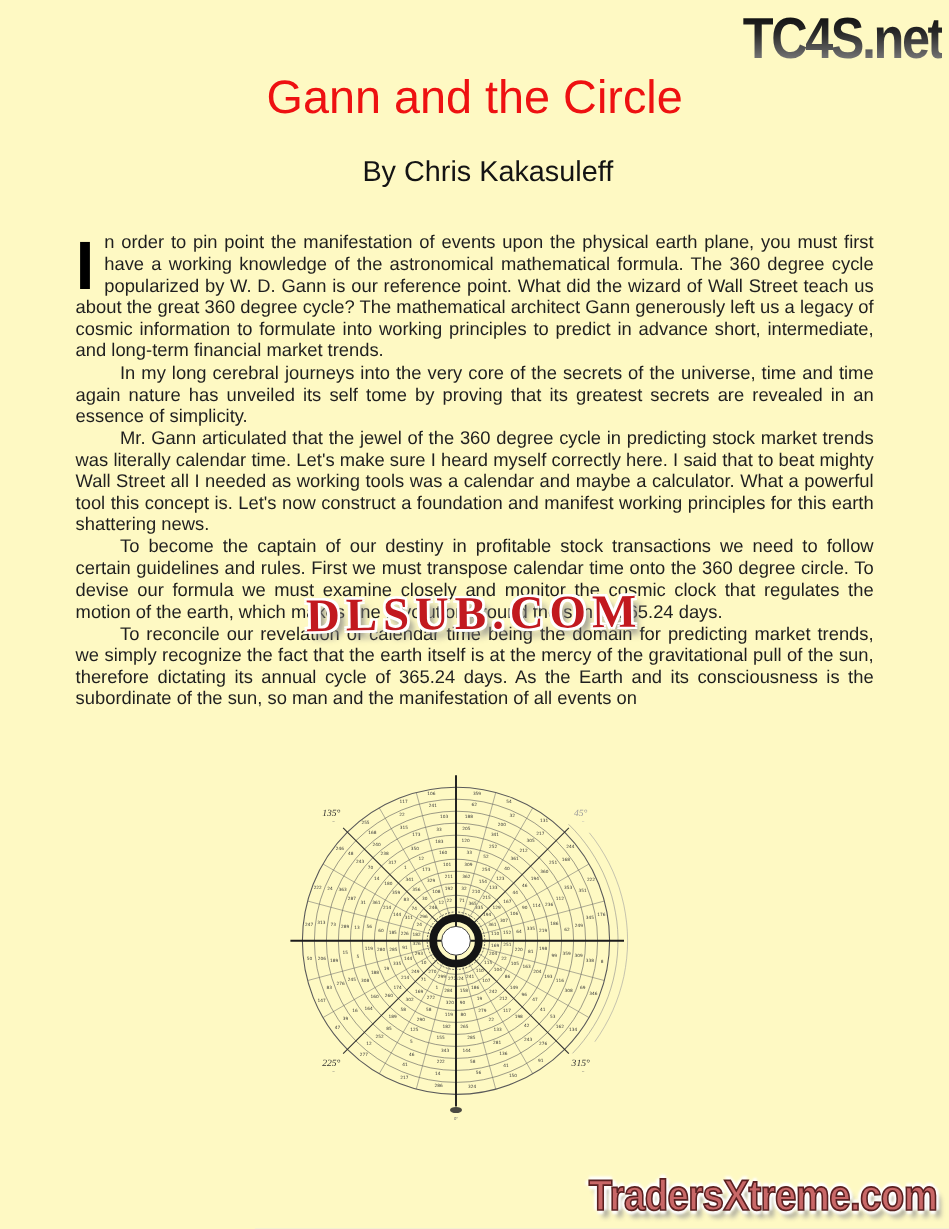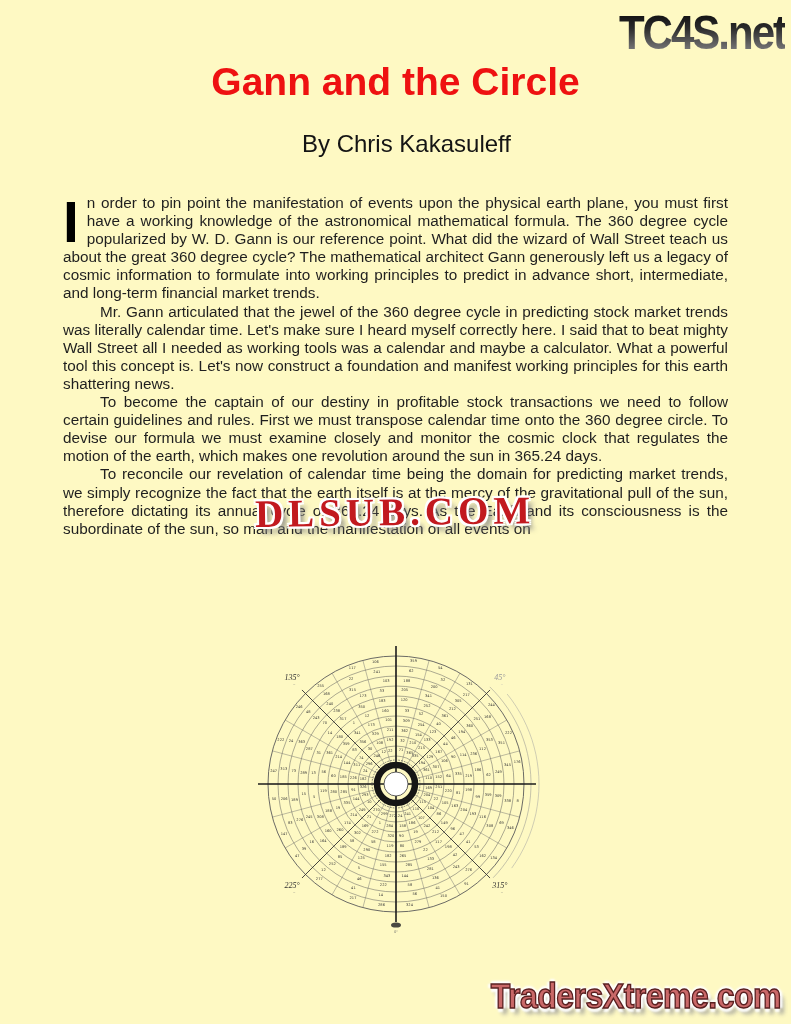--- a/index.html
+++ b/index.html
@@ -16,21 +16,21 @@
     position:absolute;top:5px;right:6px;
     font-weight:bold;font-size:42px;letter-spacing:-2px;
     transform:scaleY(1.15);transform-origin:top right;
     background:linear-gradient(180deg,#0a0a0a 8%,#2b2b2b 42%,#9a9a9a 100%);
     -webkit-background-clip:text;background-clip:text;color:transparent;
     white-space:nowrap;
   }
   .title{
     position:absolute;top:60px;left:0;width:100%;
     margin:0;text-align:center;
-    font-size:39px;font-weight:bold;color:#ee1111;
+    font-size:39px;font-weight:normal;color:#ee1111;
     letter-spacing:0;
   }
   .byline{
     position:absolute;top:130px;left:0;width:100%;
     text-align:center;font-size:24px;color:#141414;margin-left:11px;
   }
   .body-text{
     position:absolute;left:63px;right:63px;top:194px;
     font-size:15.3px;line-height:18.1px;color:#1f1f1f;
     text-align:justify;
@@ -50,21 +50,21 @@
     color:#c2191f;
     transform:rotate(-0.8deg);
     text-shadow:
       -2px 0 0 #fff, 2px 0 0 #fff, 0 -2px 0 #fff, 0 2px 0 #fff,
       -2px -2px 0 #fff, 2px -2px 0 #fff, -2px 2px 0 #fff, 2px 2px 0 #fff,
       5px 6px 5px rgba(130,130,130,0.85);
     white-space:nowrap;
     z-index:5;
   }
   .wheel{
-    position:absolute;left:256px;top:644px;width:285px;height:300px;
+    position:absolute;left:240px;top:644px;width:285px;height:300px;
     z-index:1;
   }
   .wheel svg{display:block;width:100%;height:100%;}
   
   .txtreme{
     position:absolute;top:976px;right:10px;
     font-weight:bold;font-size:32px;letter-spacing:-0.5px;
     transform:scaleY(1.12);transform-origin:top right;
     color:#c96868;
     -webkit-text-stroke:1.3px #5a2020;
@@ -80,20 +80,21 @@
 <div class="page">
 
   <div class="tc4s">TC4S.net</div>
 
   <h1 class="title">Gann and the Circle</h1>
 
   <div class="byline">By Chris Kakasuleff</div>
 
   <div class="body-text">
     <p><span class="dropcap">I</span><span>n order to pin point the manifestation of events upon the physical earth plane, you must first have a working knowledge of the astronomical mathematical formula. The 360 degree cycle popularized by W. D. Gann is our reference point. What did the wizard of Wall Street teach us about the great 360 degree cycle? The mathematical architect Gann generously left us a legacy of cosmic information to formulate into working principles to predict in advance short, intermediate, and long-term financial market trends.</span></p>
+    <p class="indent">In my long cerebral journeys into the very core of the secrets of the universe, time and time again nature has unveiled its self tome by proving that its greatest secrets are revealed in an essence of simplicity.</p>
     <p class="indent">Mr. Gann articulated that the jewel of the 360 degree cycle in predicting stock market trends was literally calendar time. Let's make sure I heard myself correctly here. I said that to beat mighty Wall Street all I needed as working tools was a calendar and maybe a calculator. What a powerful tool this concept is. Let's now construct a foundation and manifest working principles for this earth shattering news.</p>
     <p class="indent">To become the captain of our destiny in profitable stock transactions we need to follow certain guidelines and rules. First we must transpose calendar time onto the 360 degree circle. To devise our formula we must examine closely and monitor the cosmic clock that regulates the motion of the earth, which makes one revolution around the sun in 365.24 days.</p>
     <p class="indent">To reconcile our revelation of calendar time being the domain for predicting market trends, we simply recognize the fact that the earth itself is at the mercy of the gravitational pull of the sun, therefore dictating its annual cycle of 365.24 days. As the Earth and its consciousness is the subordinate of the sun, so man and the manifestation of all events on</p>
   </div>
 
   <div class="watermark">DLSUB.COM</div>
 
   <div class="wheel">
     <svg id="wheel-svg" viewBox="0 0 285 300">
         <circle cx="140" cy="140" r="28" fill="none" stroke="#5a5a5a" stroke-width="0.5"></circle>

